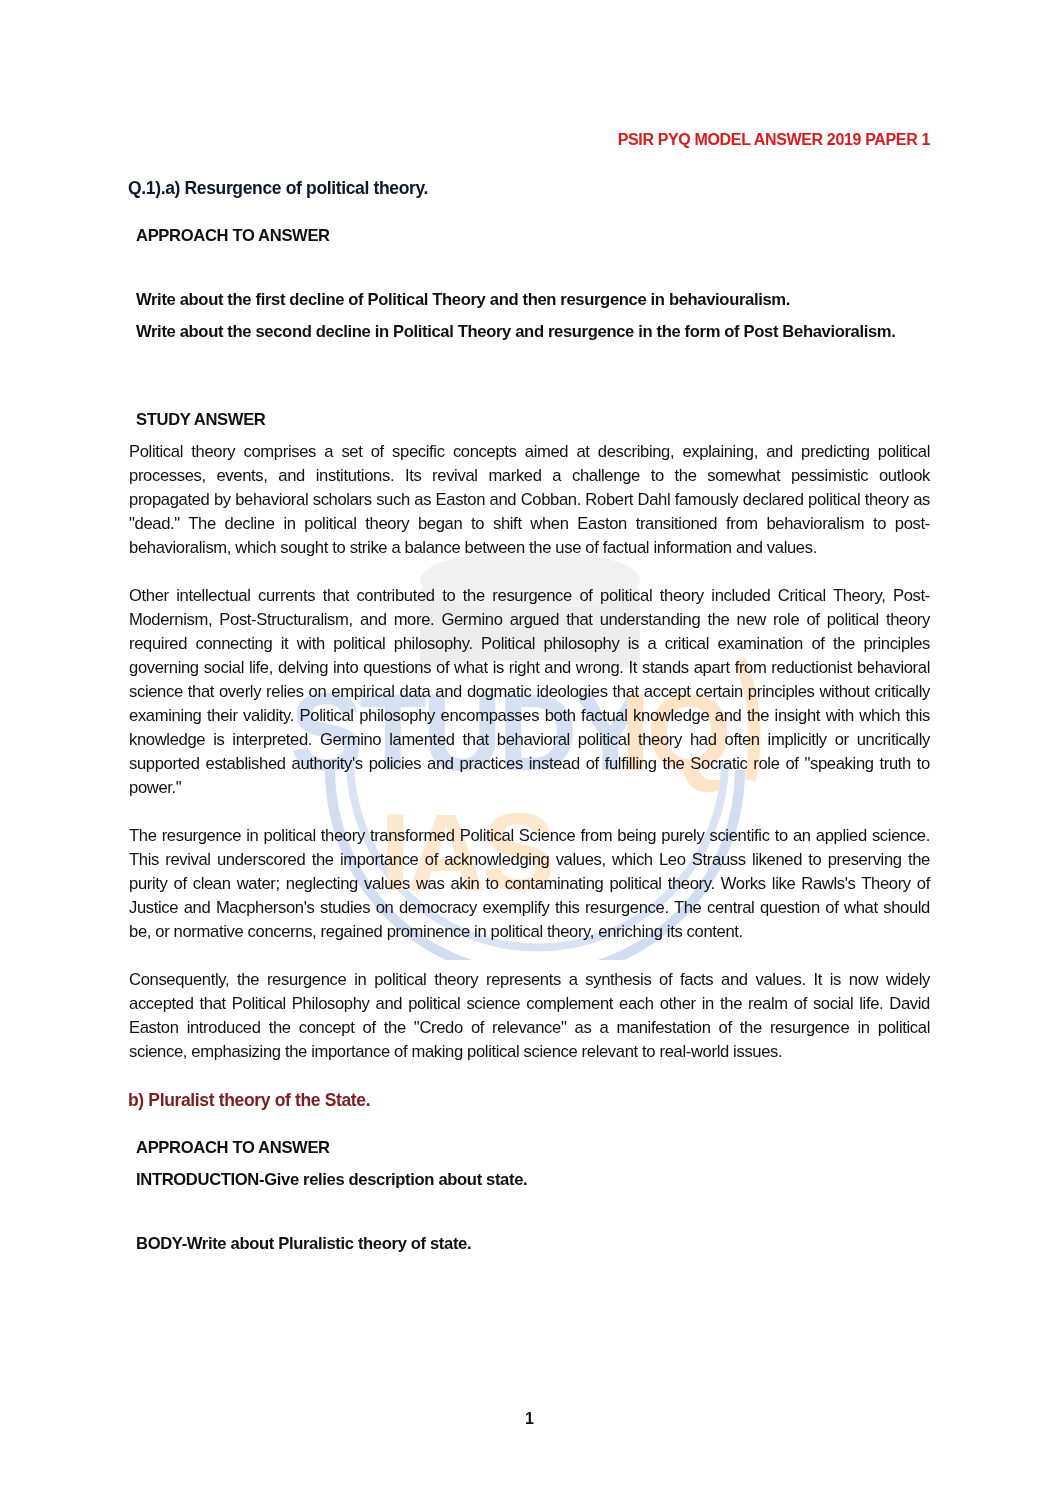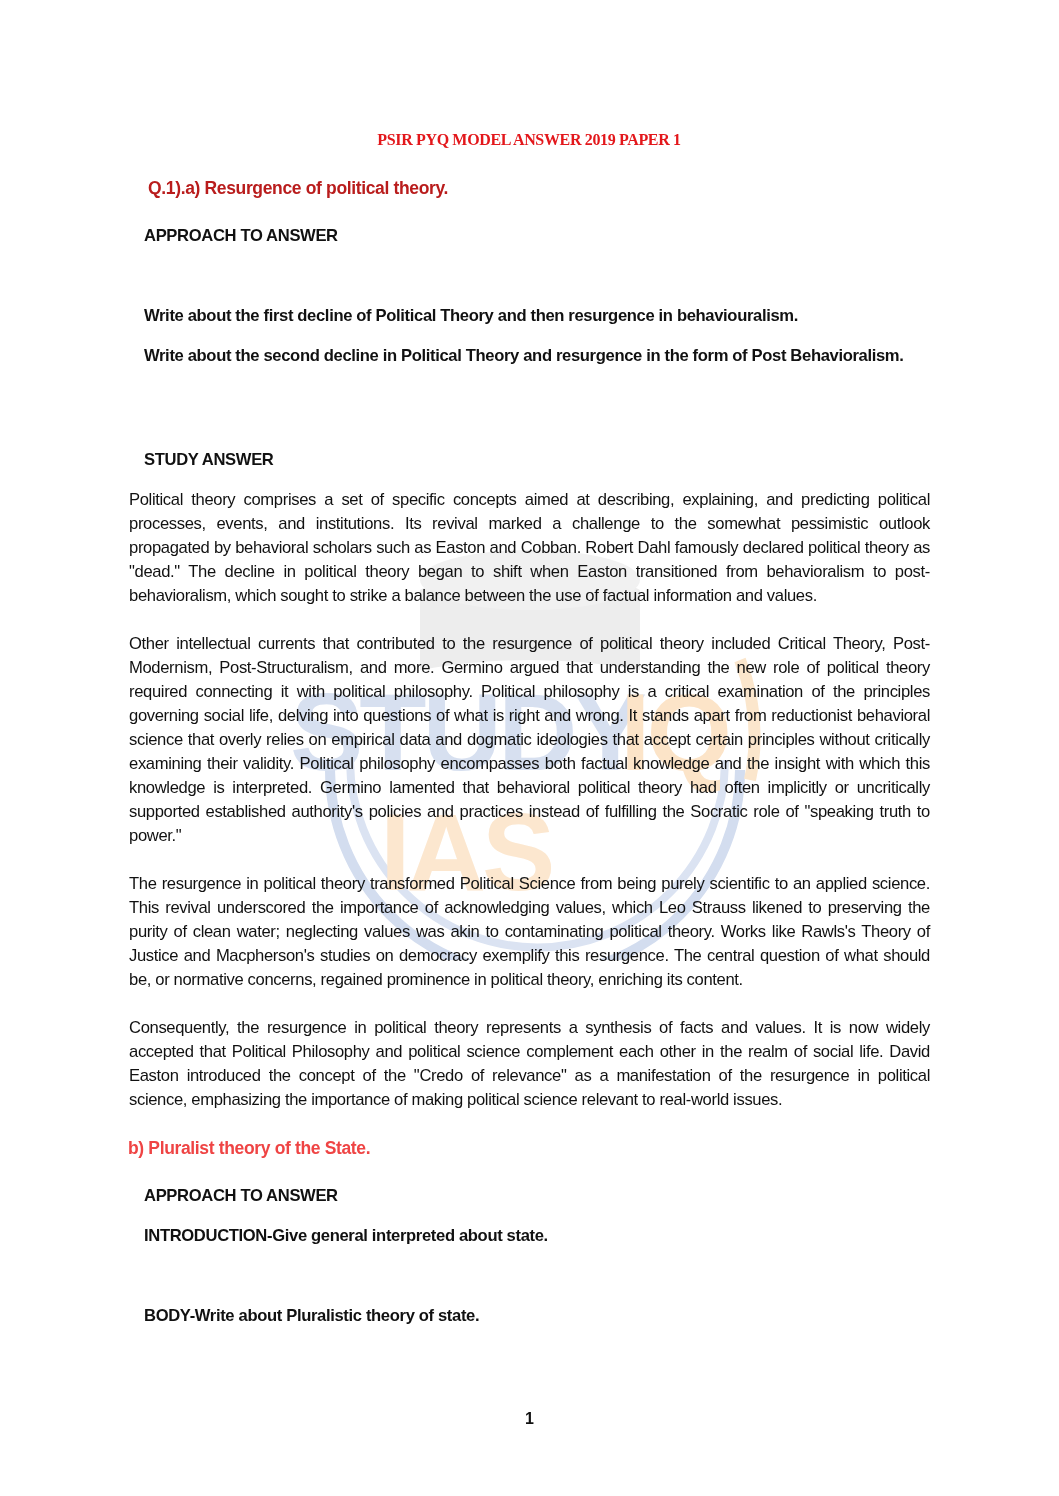--- a/index.html
+++ b/index.html
@@ -38,34 +38,33 @@
       top: 128px;
       width: 802px;
       z-index: 1;
       font-size: 16.6px;
       line-height: 24px;
       letter-spacing: -0.35px;
     }
     .doc-title {
       color: #e3171b;
       font-weight: bold;
-      text-align: center;
+      text-align: right;
       margin: 0 0 24px 0;
       font-size: 16px;
-      font-family: Liberation Serif, serif;
     }
     .q-heading {
       color: #e3171b;
       font-weight: bold;
       font-size: 17.5px;
       margin: 0 0 24px 0;
     }
     .bold-line {
       font-weight: bold;
-      margin: 16px;
+      margin: 8px;
     }
     .gap { height: 24px; }
     .para {
       text-align: justify;
       margin: 0 0 24px 1px;
     }
     .page-number {
       position: absolute;
       left: 0;
       width: 1059px;
@@ -93,39 +92,39 @@
     <text x="20" y="250" font-family="Liberation Sans, sans-serif" font-weight="bold" font-size="110" fill="#d7e0f0" letter-spacing="-4">STUDY</text>
 
     <text x="350" y="250" font-family="Liberation Sans, sans-serif" font-weight="bold" font-size="110" fill="#fce4c8" letter-spacing="-4">IQ</text>
 
     <text x="110" y="370" font-family="Liberation Sans, sans-serif" font-weight="bold" font-size="110" fill="#fce7cf" letter-spacing="-4">IAS</text>
   </svg>
 
   <div class="content">
     <p class="doc-title" style="color: rgb(227, 23, 27);">PSIR PYQ MODEL ANSWER 2019 PAPER 1</p>
 
-    <p class="q-heading" style="color: #b91c1c; margin-left: 20px;">Q.1).a) Resurgence of political theory.</p>
+    <p class="q-heading" style="color: #0f172a;">Q.1).a) Resurgence of political theory.</p>
 
     <p class="bold-line">APPROACH TO ANSWER</p>
     <div class="gap"></div>
 
     <p class="bold-line">Write about the first decline of Political Theory and then resurgence in behaviouralism.</p>
     <p class="bold-line">Write about the second decline in Political Theory and resurgence in the form of Post Behavioralism.</p>
     <div class="gap"></div>
 
     <div class="gap"></div>
 
     <p class="bold-line">STUDY ANSWER</p>
     <p class="para">Political theory comprises a set of specific concepts aimed at describing, explaining, and predicting political processes, events, and institutions. Its revival marked a challenge to the somewhat pessimistic outlook propagated by behavioral scholars such as Easton and Cobban. Robert Dahl famously declared political theory as "dead." The decline in political theory began to shift when Easton transitioned from behavioralism to post-behavioralism, which sought to strike a balance between the use of factual information and values.</p>
     <p class="para">Other intellectual currents that contributed to the resurgence of political theory included Critical Theory, Post-Modernism, Post-Structuralism, and more. Germino argued that understanding the new role of political theory required connecting it with political philosophy. Political philosophy is a critical examination of the principles governing social life, delving into questions of what is right and wrong. It stands apart from reductionist behavioral science that overly relies on empirical data and dogmatic ideologies that accept certain principles without critically examining their validity. Political philosophy encompasses both factual knowledge and the insight with which this knowledge is interpreted. Germino lamented that behavioral political theory had often implicitly or uncritically supported established authority's policies and practices instead of fulfilling the Socratic role of "speaking truth to power."</p>
     <p class="para">The resurgence in political theory transformed Political Science from being purely scientific to an applied science. This revival underscored the importance of acknowledging values, which Leo Strauss likened to preserving the purity of clean water; neglecting values was akin to contaminating political theory.  Works like Rawls's Theory of Justice and Macpherson's studies on democracy exemplify this resurgence. The central question of what should be, or normative concerns, regained prominence in political theory, enriching its content.</p>
     <p class="para">Consequently, the resurgence in political theory represents a synthesis of facts and values. It is now widely accepted that Political Philosophy and political science complement each other in the realm of social life. David Easton introduced the concept of the "Credo of relevance" as a manifestation of the resurgence in political science, emphasizing the importance of making political science relevant to real-world issues.</p>
 
-    <p class="q-heading" style="color: #ef4444;">b) Pluralist theory of the State.</p>
+    <p class="q-heading" style="color: #7f1d1d;">b) Pluralist theory of the State.</p>
 
     <p class="bold-line">APPROACH TO ANSWER</p>
-    <p class="bold-line">INTRODUCTION-Give general interpreted about state.</p>
+    <p class="bold-line">INTRODUCTION-Give relies description about state.</p>
     <div class="gap"></div>
     <p class="bold-line">BODY-Write about Pluralistic theory of state.</p>
   </div>
 
   <div class="page-number">1</div>
 </div>
 
 </body></html>

